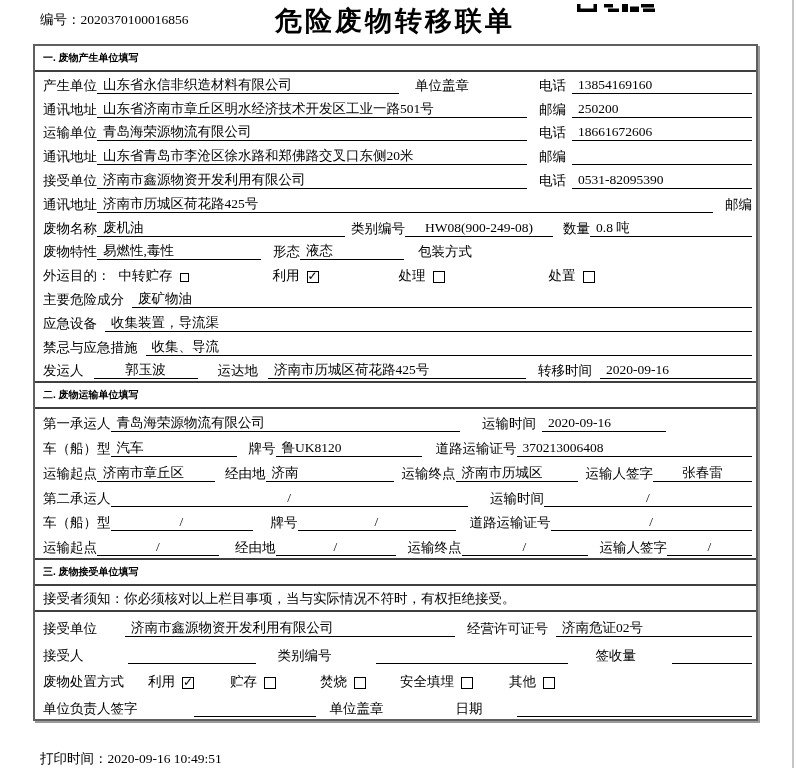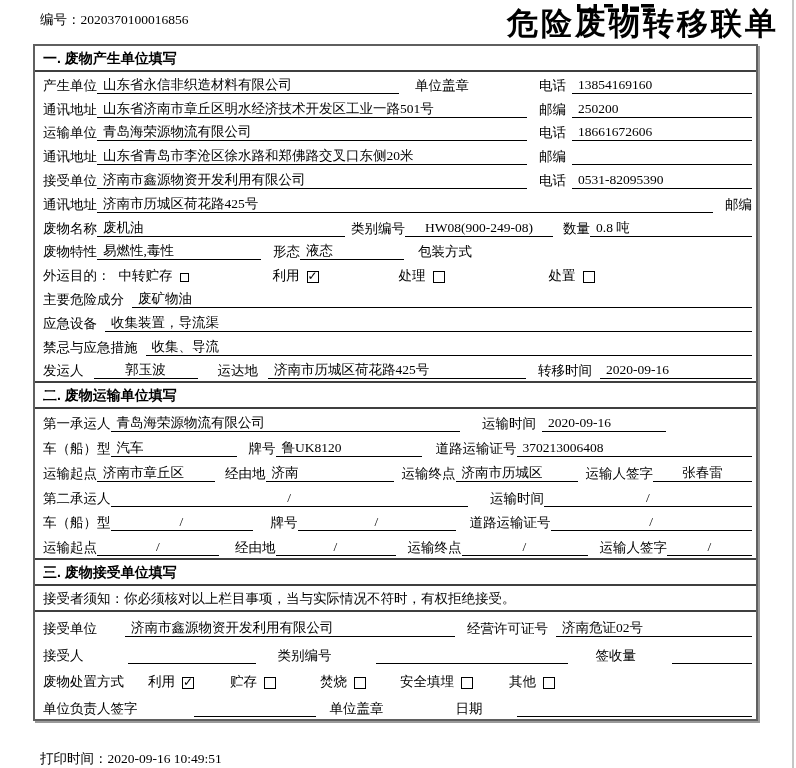--- a/index.html
+++ b/index.html
@@ -7,34 +7,34 @@
   .page {
     position:relative; width:796px; height:768px; background:#fff;
     font-family:"Liberation Serif","DejaVu Serif",serif;
     color:#000; font-size:13.5px; overflow:hidden;
   }
   .page-edge { position:absolute; top:0; right:2px; width:2px; height:768px; background:#c6c6c6; }
   .qr { position:absolute; left:577px; top:0; }
   .qr svg rect { fill:#000; }
   .serial { position:absolute; left:40px; top:11px; white-space:nowrap; }
   .doc-title {
-    position:absolute; left:0; right:17px; top:3px; text-align:right;
+    position:absolute; left:0; right:6px; top:3px; text-align:center;
     font-family:"Liberation Sans","DejaVu Sans",sans-serif;
-    font-weight:bold; font-size:31px; letter-spacing:3px;
+    font-weight:bold; font-size:27px; letter-spacing:3px;
   }
   .box {
     position:absolute; left:33px; top:44px; width:725px;
     border:2px solid #5f5f5f; background:#fff;
     box-shadow:2px 2px 0 #9a9a9a;
   }
   .sec2, .sec3 { border-top:2px solid #3f3f3f; }
   .sec-title {
     height:26px; line-height:24px; padding:0 8px;
     font-family:"Liberation Sans","DejaVu Sans",sans-serif;
-    font-weight:bold; font-size:14px;
+    font-weight:bold; font-size:10px;
     border-bottom:2px solid #3f3f3f; white-space:nowrap;
   }
   .notice { height:26px; line-height:25px; padding:0 8px; border-bottom:2px solid #3f3f3f; white-space:nowrap; }
   .row {
     display:flex; align-items:flex-end;
     height:23.8px; padding:0 4px 2px 8px; line-height:17px; white-space:nowrap;
   }
   .sec2 .row { height:24.8px; }
   .sec3 .row { height:26.7px; }
   .lb { flex:none; }

